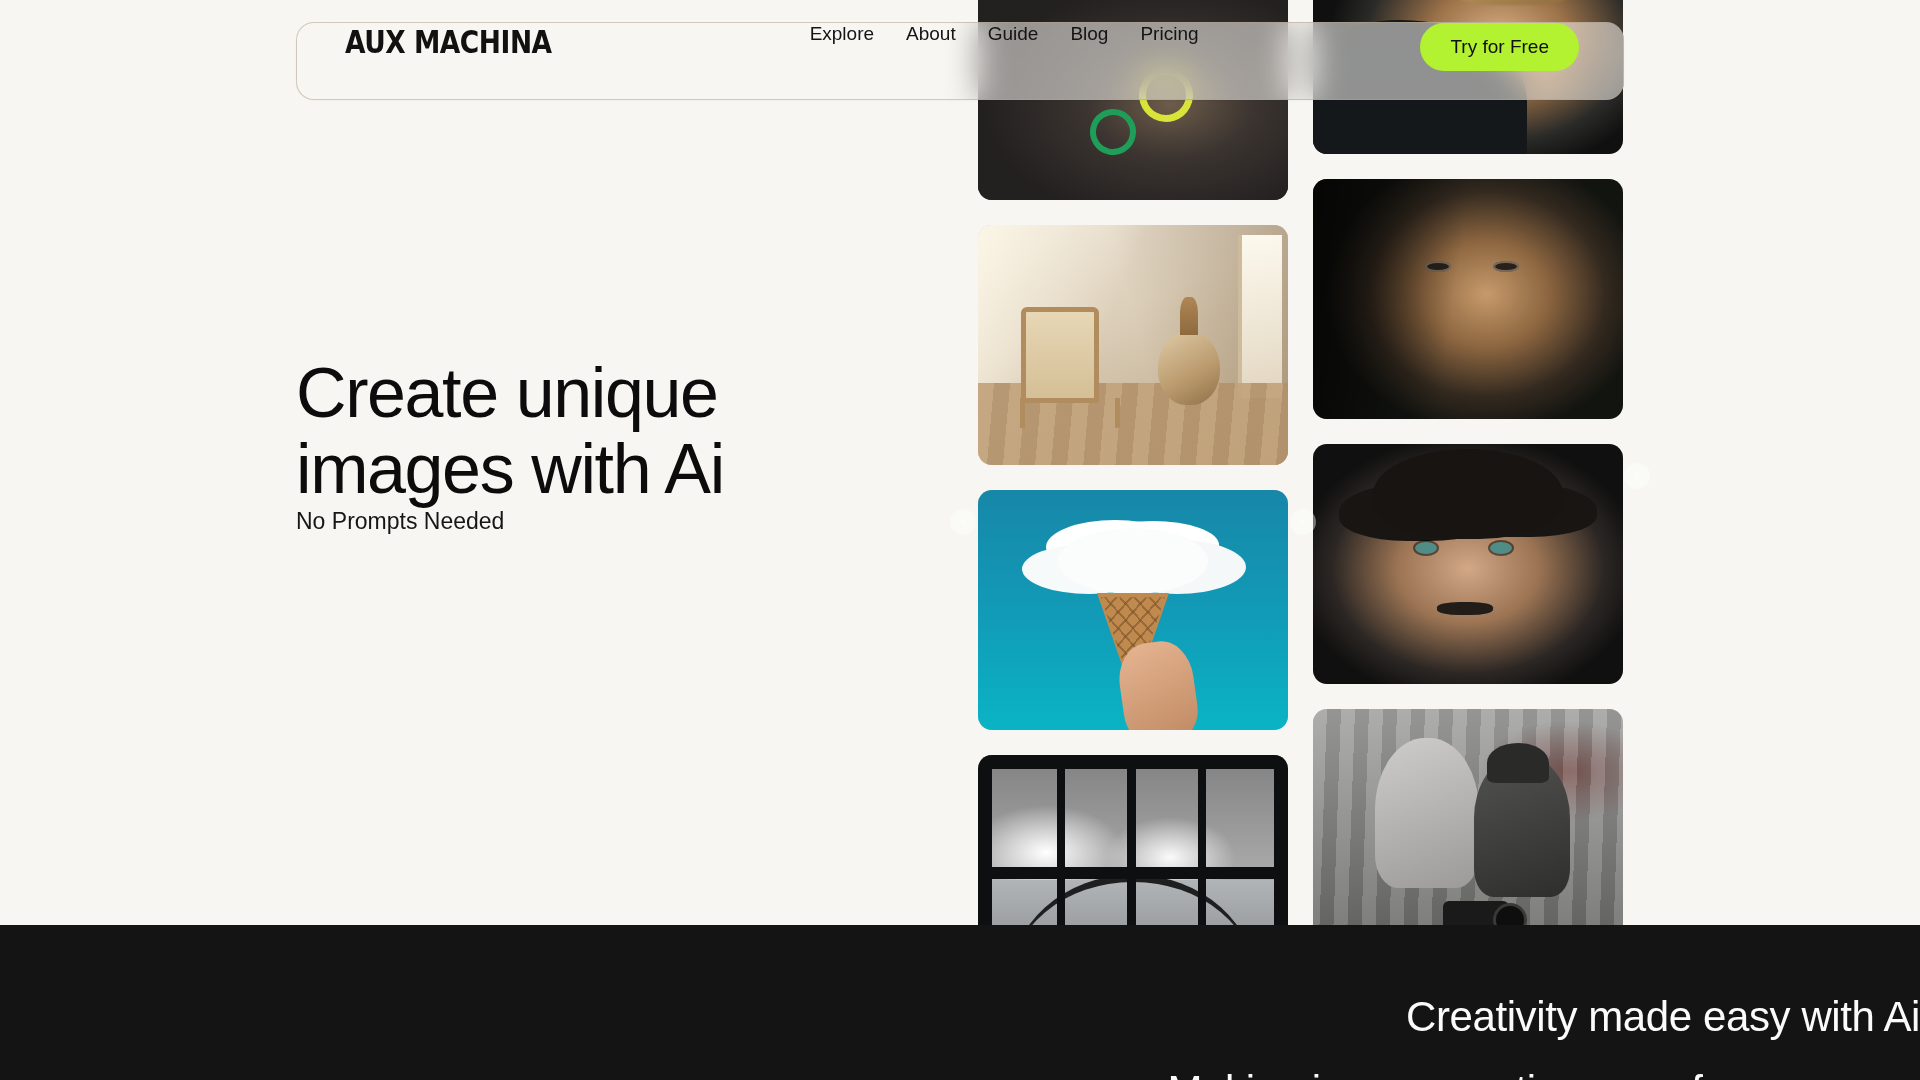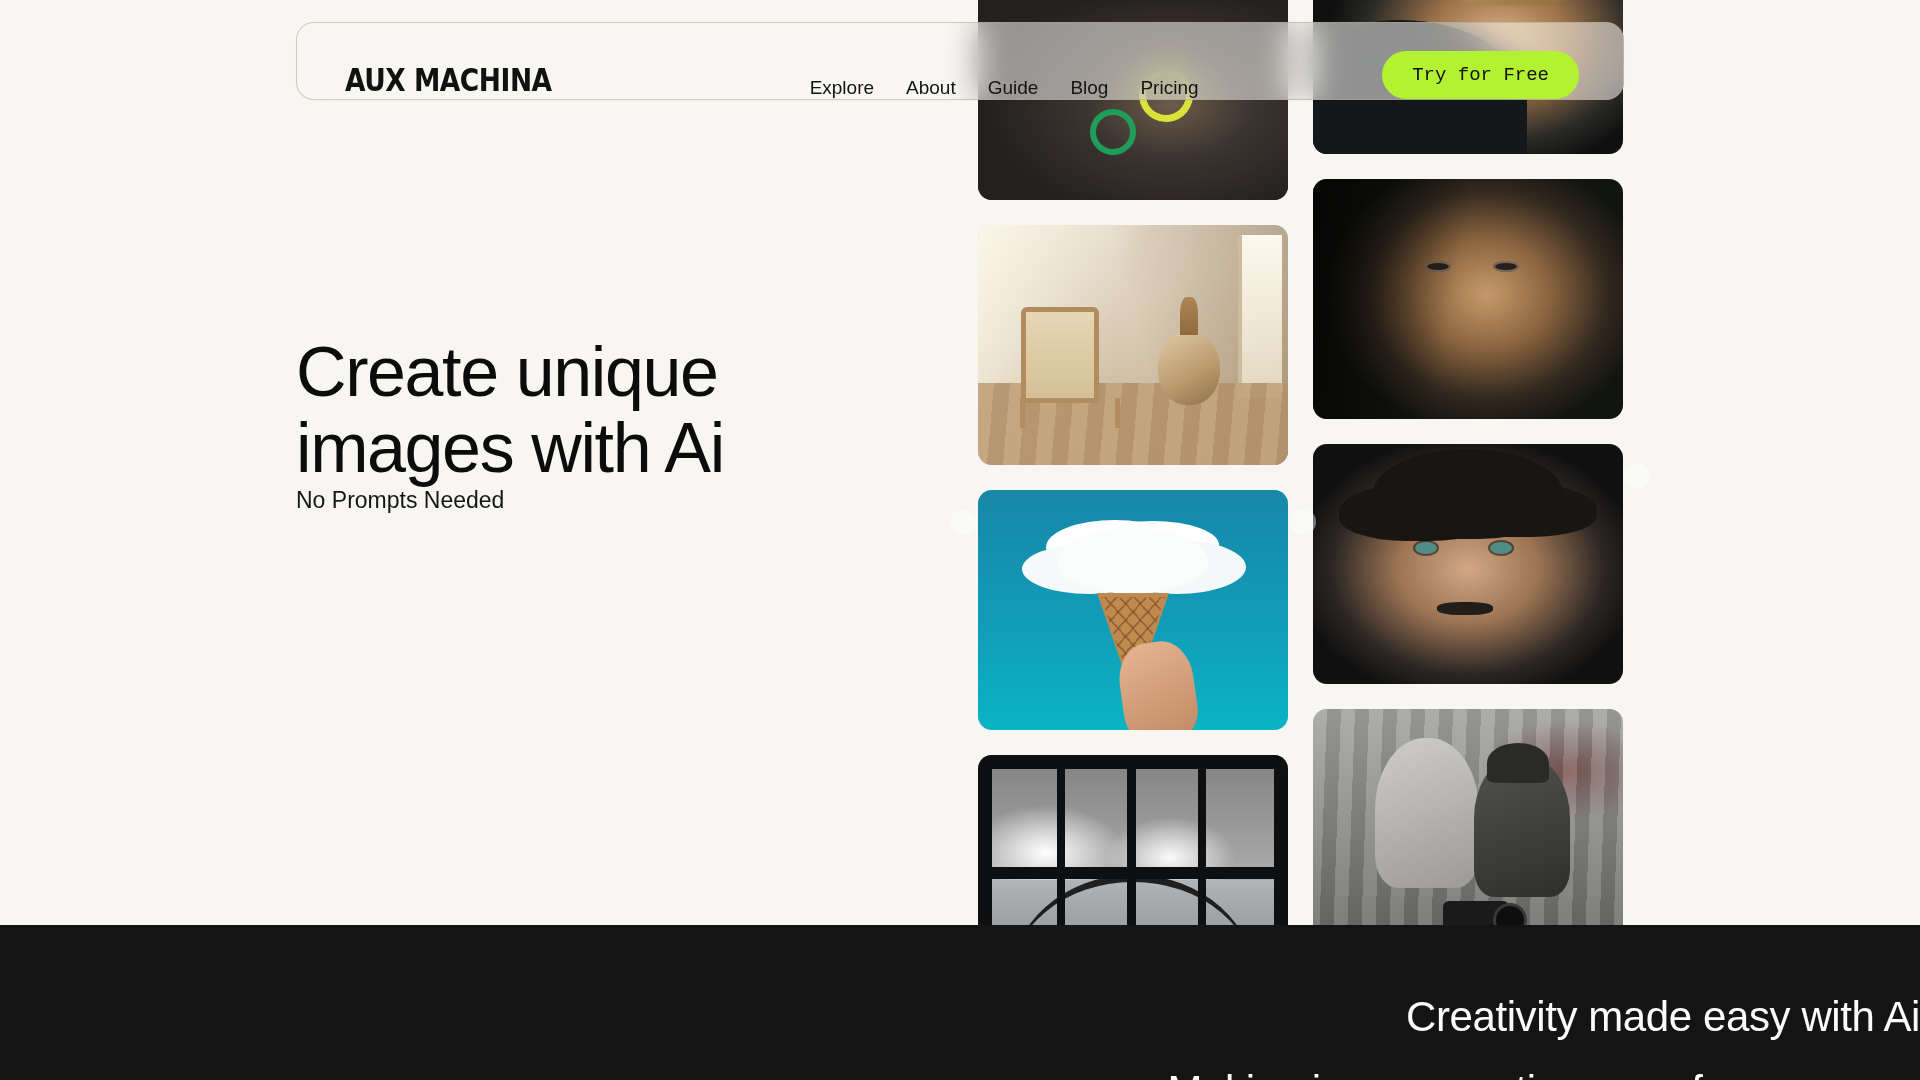--- a/index.html
+++ b/index.html
@@ -378,21 +378,21 @@
     left: 296px;
     top: 22px;
     width: 1328px;
     height: 78px;
     border-radius: 18px;
     border: 1px solid rgba(176,162,138,.55);
     background: rgba(247,246,242,.55);
     backdrop-filter: blur(16px) saturate(120%);
     -webkit-backdrop-filter: blur(16px) saturate(120%);
     display: flex;
-    align-items: flex-end;
+    align-items: flex-start;
     padding: 0 24px 0 24px;
     z-index: 10;
     box-shadow: 0 1px 2px rgba(0,0,0,.03);
   }
 
   .logo {
     font-family: "Liberation Sans Narrow", "DejaVu Sans Condensed", "Liberation Sans", sans-serif;
     font-weight: 700;
     font-size: 32px;
     letter-spacing: -0.5px;
@@ -421,30 +421,30 @@
   .cta {
     margin-left: auto;
     margin-right: 20px;
     background: #b3f230;
     color: #101010;
     border: none;
     border-radius: 999px;
     padding: 0 30px;
     height: 48px;
     font-size: 19px;
-    font-family: Liberation Mono, monospace;
+    font-family: Liberation Sans, sans-serif;
     cursor: pointer;
     white-space: nowrap;
   }
 
   
   .hero {
     position: absolute;
     left: 296px;
-    top: 334px;
+    top: 355px;
     width: 600px;
     z-index: 4;
   }
 
   .hero-title {
     font-size: 70px;
     line-height: 1.09;
     font-weight: 400;
     letter-spacing: -1.4px;
     color: #0c0c0c;

